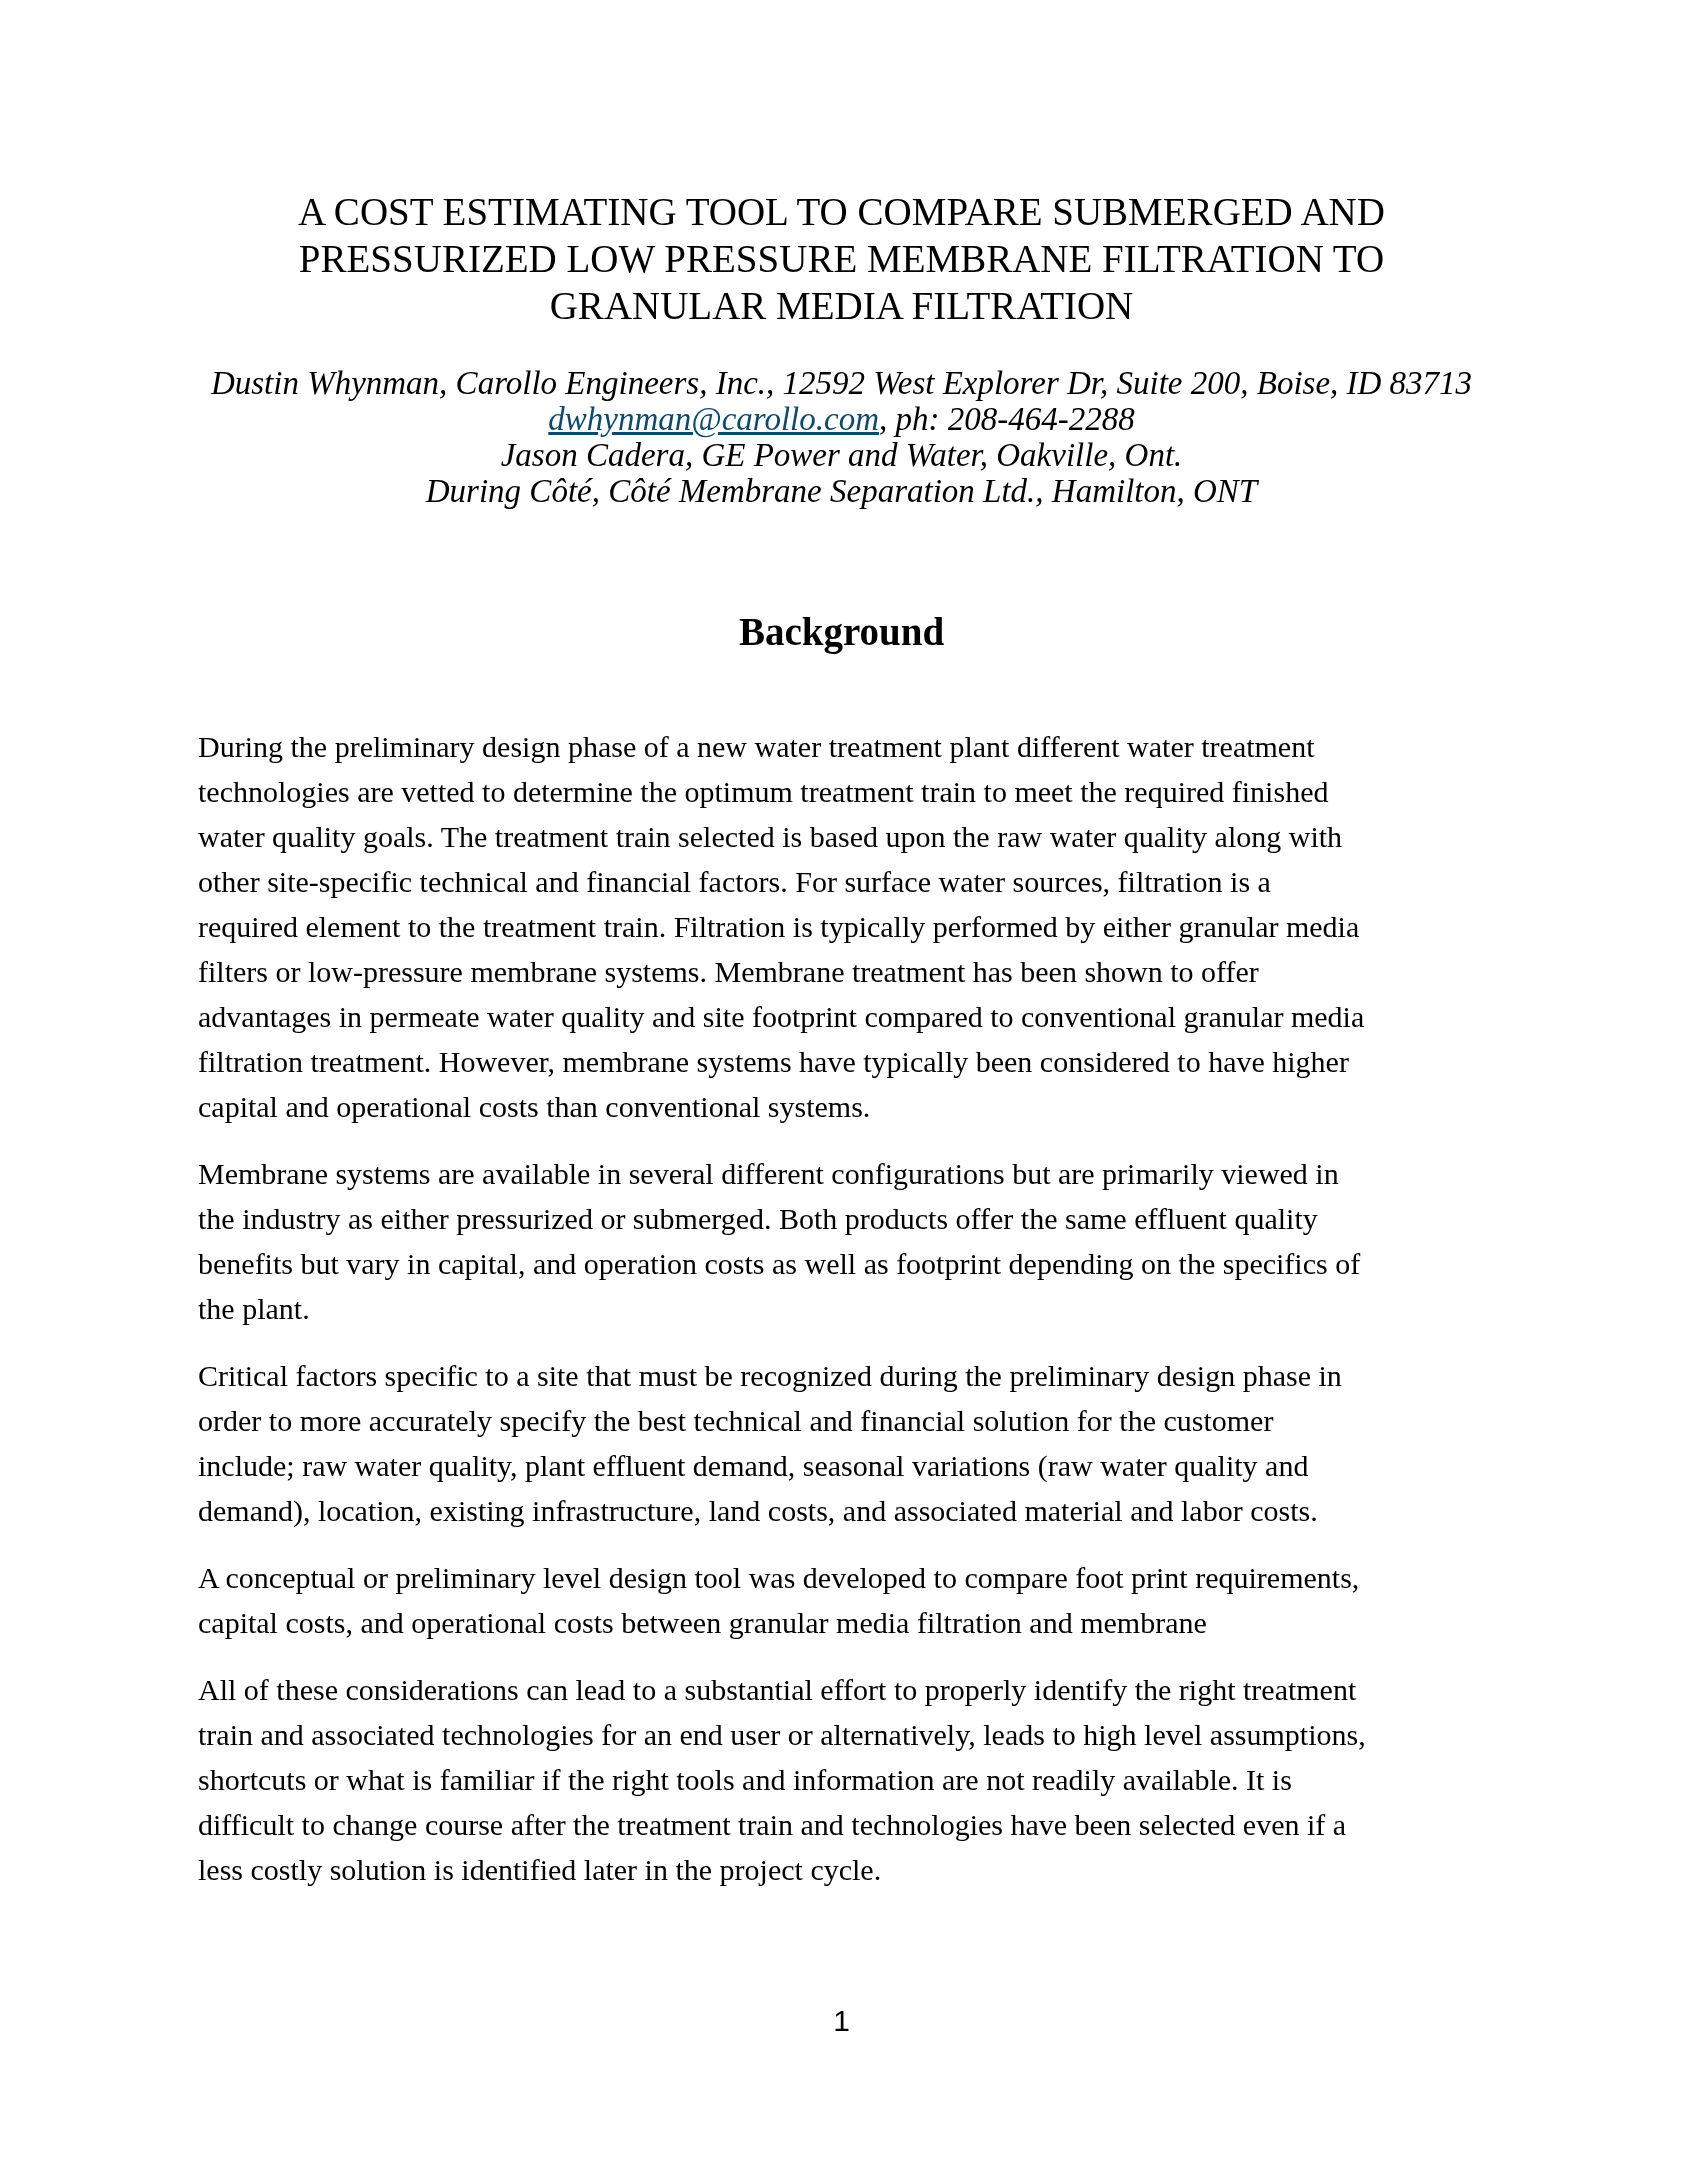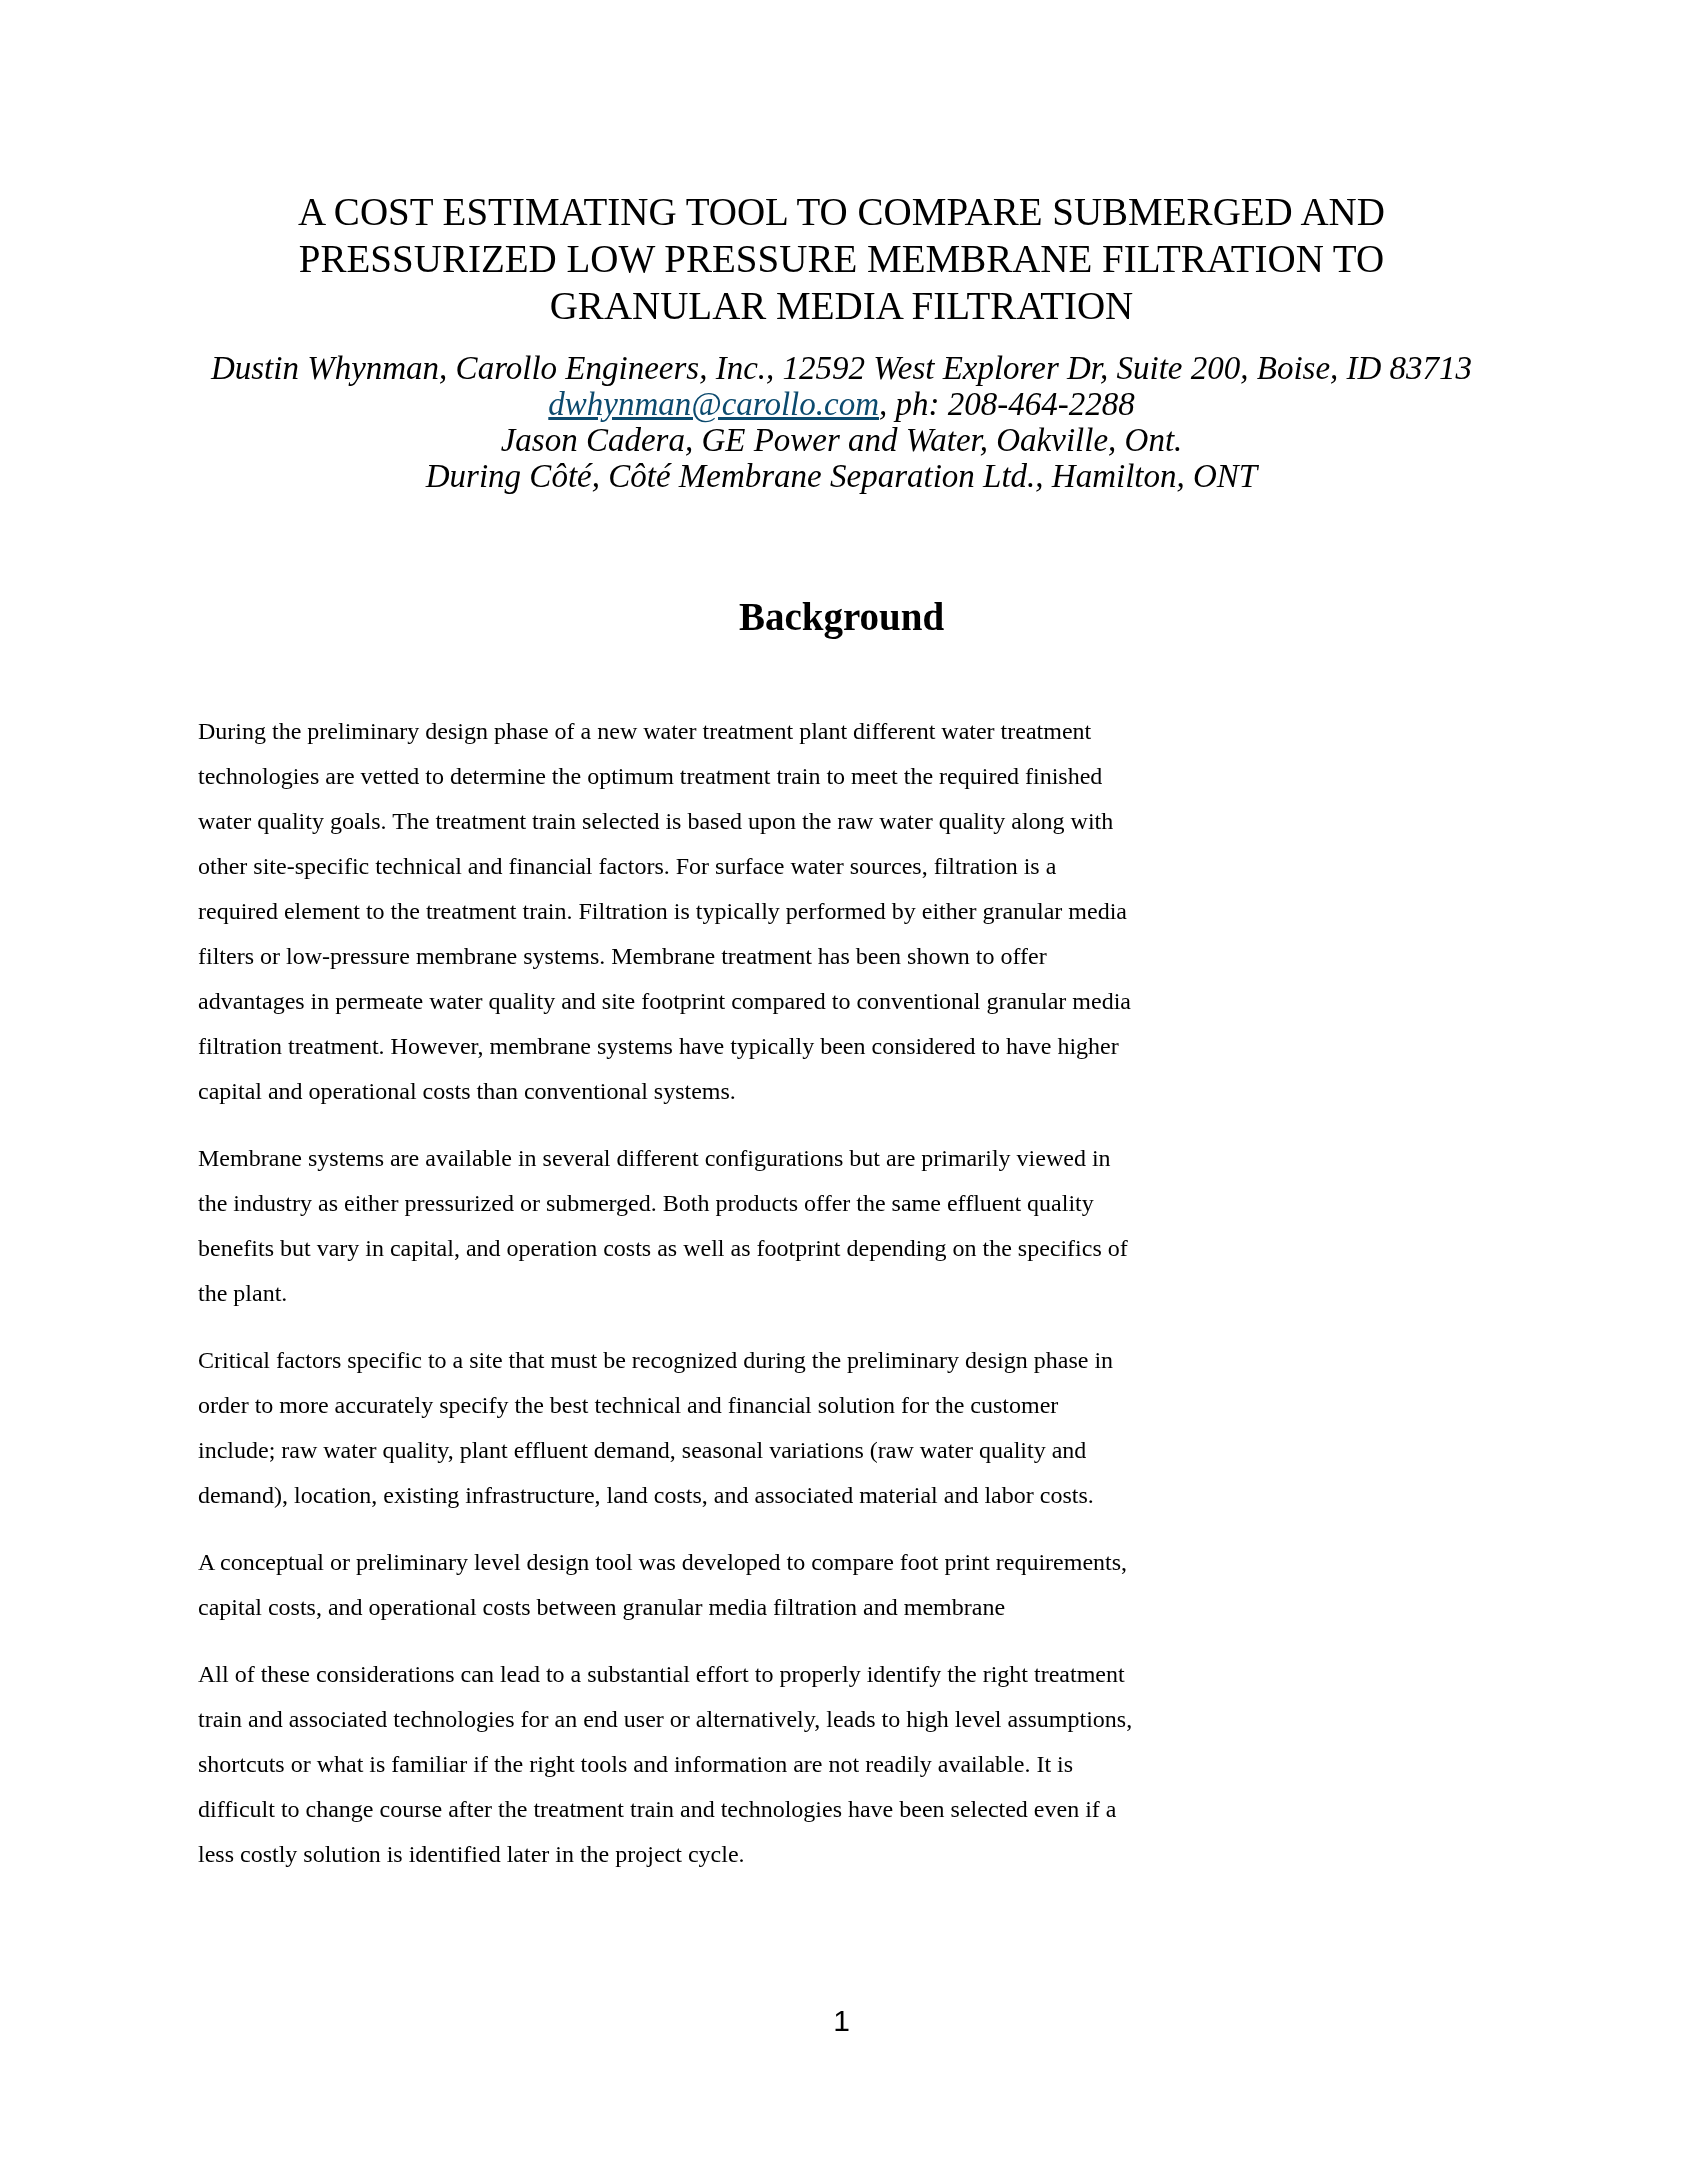--- a/index.html
+++ b/index.html
@@ -16,42 +16,42 @@
     overflow: hidden;
   }
   .paper-title {
     text-align: center;
     font-weight: normal;
     font-size: 39px;
     line-height: 47px;
     white-space: pre-line;
   }
   .authors {
-    margin-top: 21px;
+    margin-top: 36px;
     text-align: center;
     font-style: italic;
     font-size: 33px;
     line-height: 36px;
   }
   .author-line { white-space: pre-line; }
   a.email-link {
     color: #0c4a6e;
     text-decoration: underline;
     cursor: pointer;
   }
   .section-heading {
     margin-top: 99px;
     text-align: center;
     font-weight: bold;
     font-size: 39px;
     line-height: 47px;
   }
   .body-text {
     margin-top: 69px;
-    font-size: 24px;
+    font-size: 30px;
     line-height: 45px;
   }
   .body-text p {
     margin: 0;
     white-space: pre;
   }
   .body-text p + p { margin-top: 22px; }
   .page-footer {
     position: absolute;
     top: 2004px;

